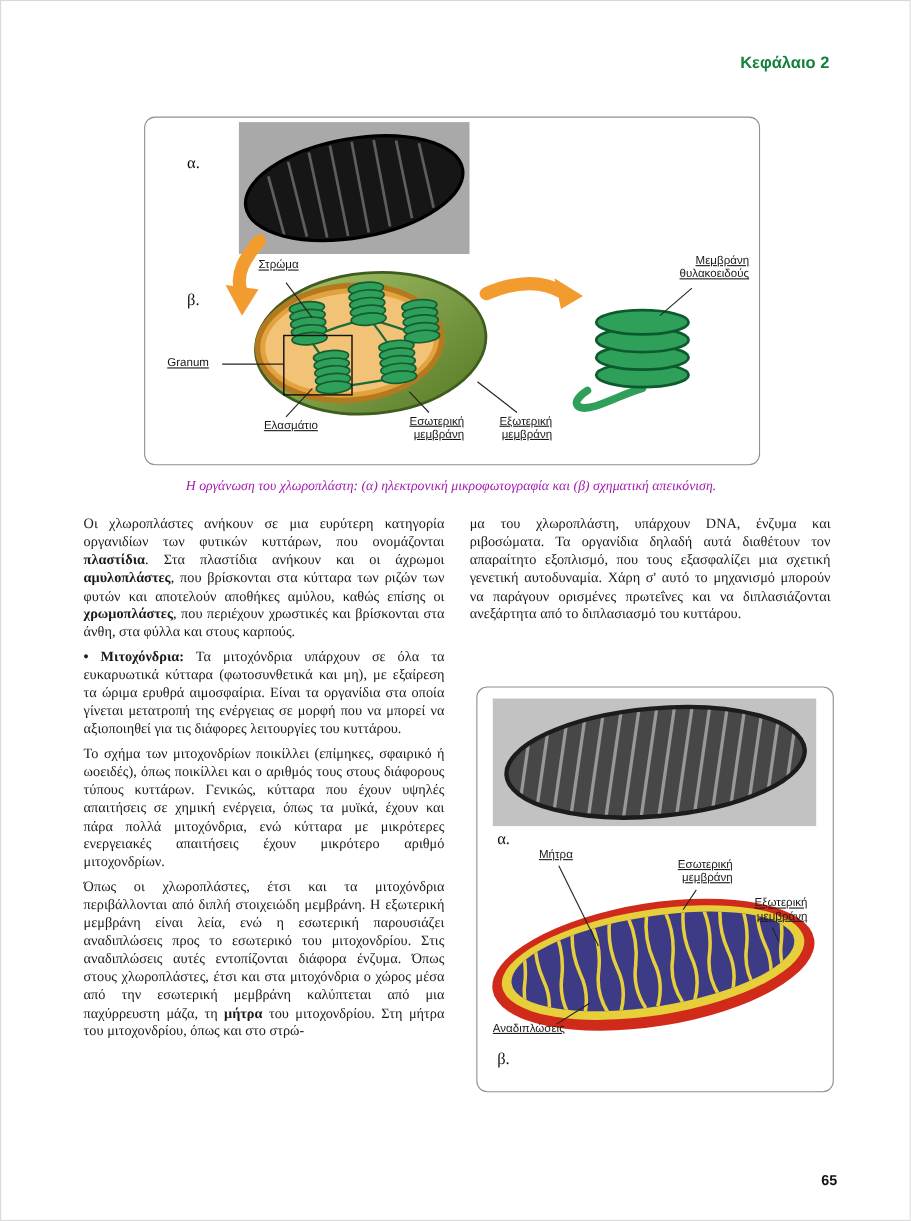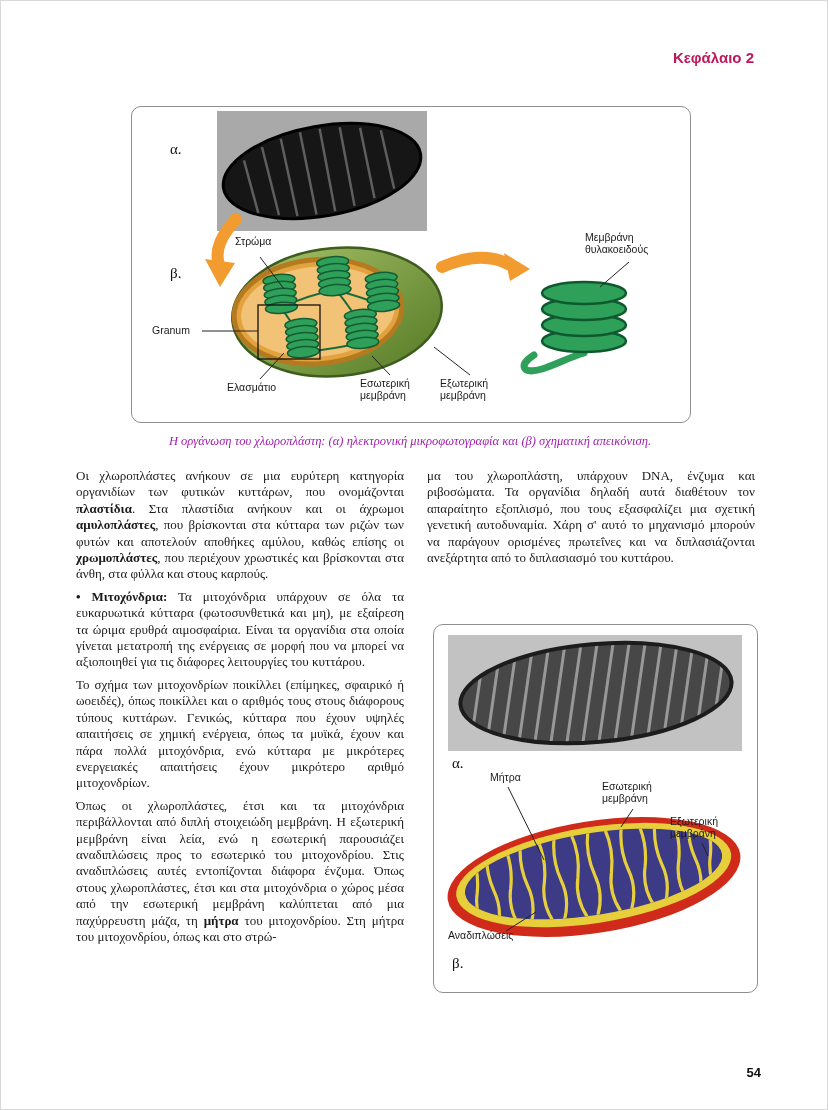--- a/index.html
+++ b/index.html
@@ -3,34 +3,34 @@
 <meta charset="utf-8">
 <style>
   html,body { margin:0; padding:0; background:#ffffff; }
   .page {
     position:relative; width:828px; height:1110px; background:#ffffff;
     border:1px solid #d8d8d8; box-sizing:border-box; overflow:hidden;
     font-family:"Liberation Serif", serif; color:#1a1a1a;
   }
   .chapter-header {
     position:absolute; top:48px; right:73px;
-    font:bold 15px "Liberation Sans", sans-serif; color:#be185d;
+    font:bold 15px "Liberation Sans", sans-serif; color:#15803d;
   }
   .figure-box {
     position:absolute; background:#fff; border:1px solid #8f8f8f; border-radius:10px;
   }
   .fig1 { left:130px; top:105px; width:558px; height:315px; }
   .fig2 { left:432px; top:623px; width:323px; height:367px; }
   .fig-svg { position:absolute; left:0; top:0; }
   .fig-letter {
     position:absolute; font:15px "Liberation Serif", serif; color:#111;
   }
   .fig-note {
     position:absolute; font:10.5px "Liberation Sans", sans-serif; color:#1a1a1a;
-    white-space:pre-line; text-align:left; line-height:1.18;
+    white-space:pre-line; text-align:right; line-height:1.18;text-decoration:underline;
   }
   .caption {
     position:absolute; font:italic 12.5px "Liberation Serif", serif; color:#a21caf;
     line-height:1.35; white-space:pre-line;
   }
   .caption1 { left:130px; top:432px; width:558px; text-align:center; }
   .caption2 { left:432px; top:1002px; width:323px; text-align:left; }
   .col { position:absolute; top:467px; width:328px; }
   .col-left  { left:75px; }
   .col-right { left:426px; }
@@ -237,14 +237,14 @@
 
     <div class="fig-note" style="left:56px;top:146px">Μήτρα</div>
     <div class="fig-note" style="left:168px;top:155px;width:64px">Εσωτερική
 μεμβράνη</div>
     <div class="fig-note" style="left:236px;top:190px;width:64px">Εξωτερική
 μεμβράνη</div>
     <div class="fig-note" style="left:14px;top:304px">Αναδιπλώσεις</div>
   </section>
 
 
-  <div class="page-number">54</div>
+  <div class="page-number">65</div>
 </div>
 
 </body></html>

